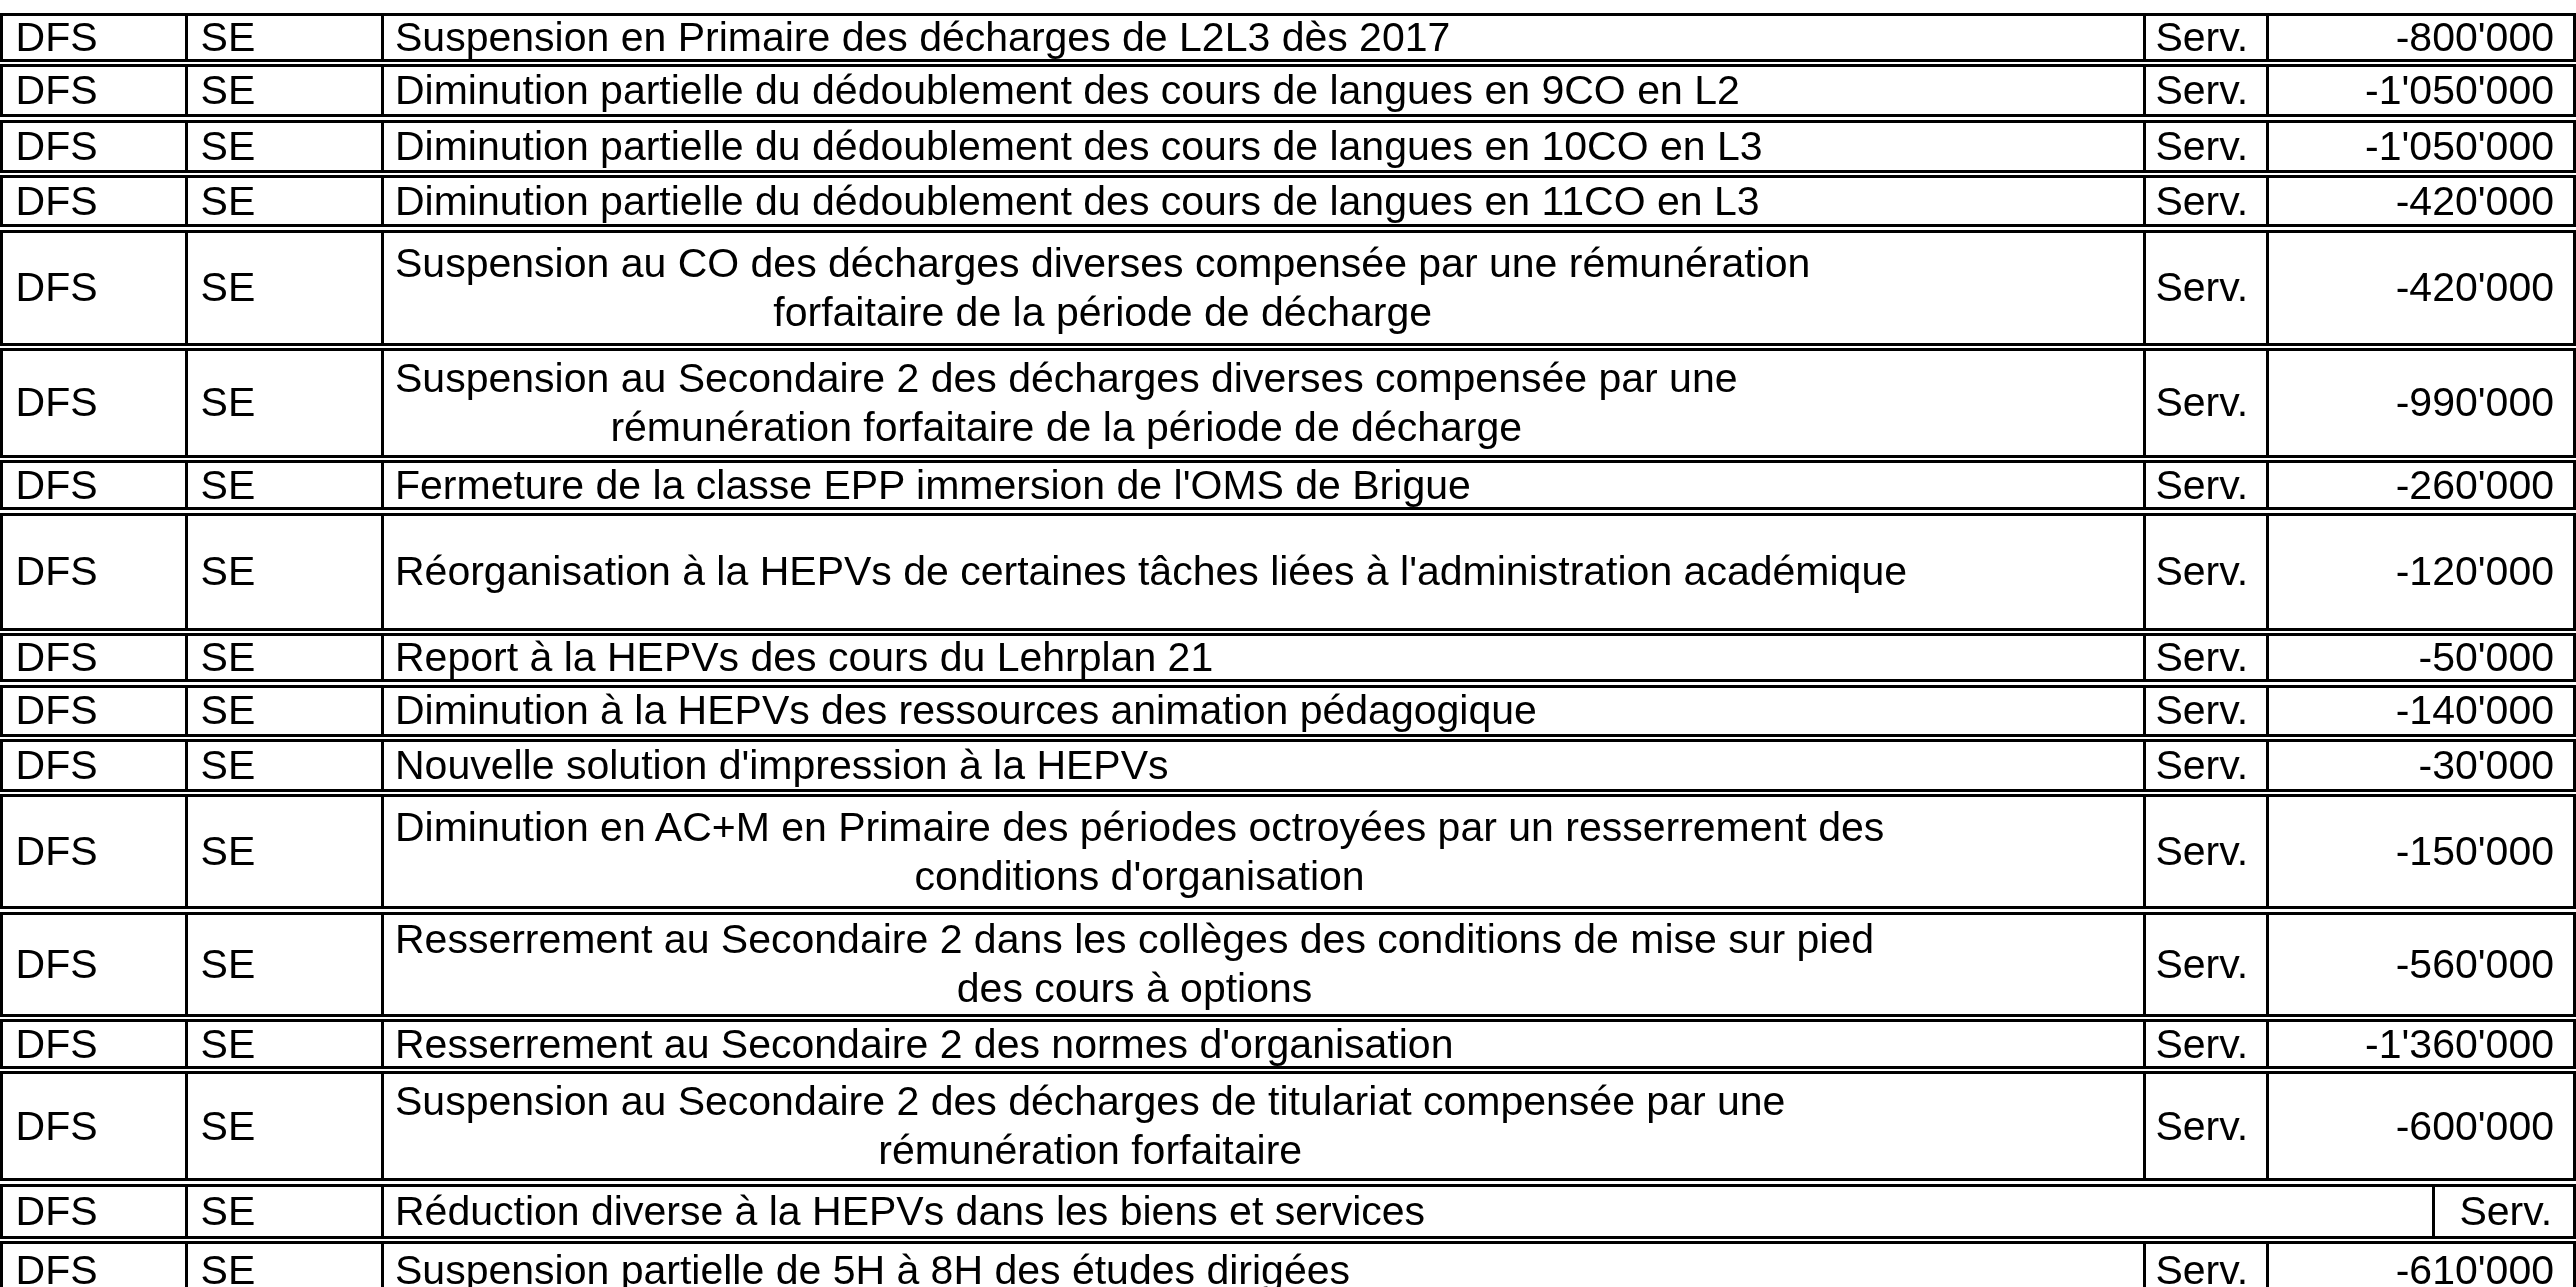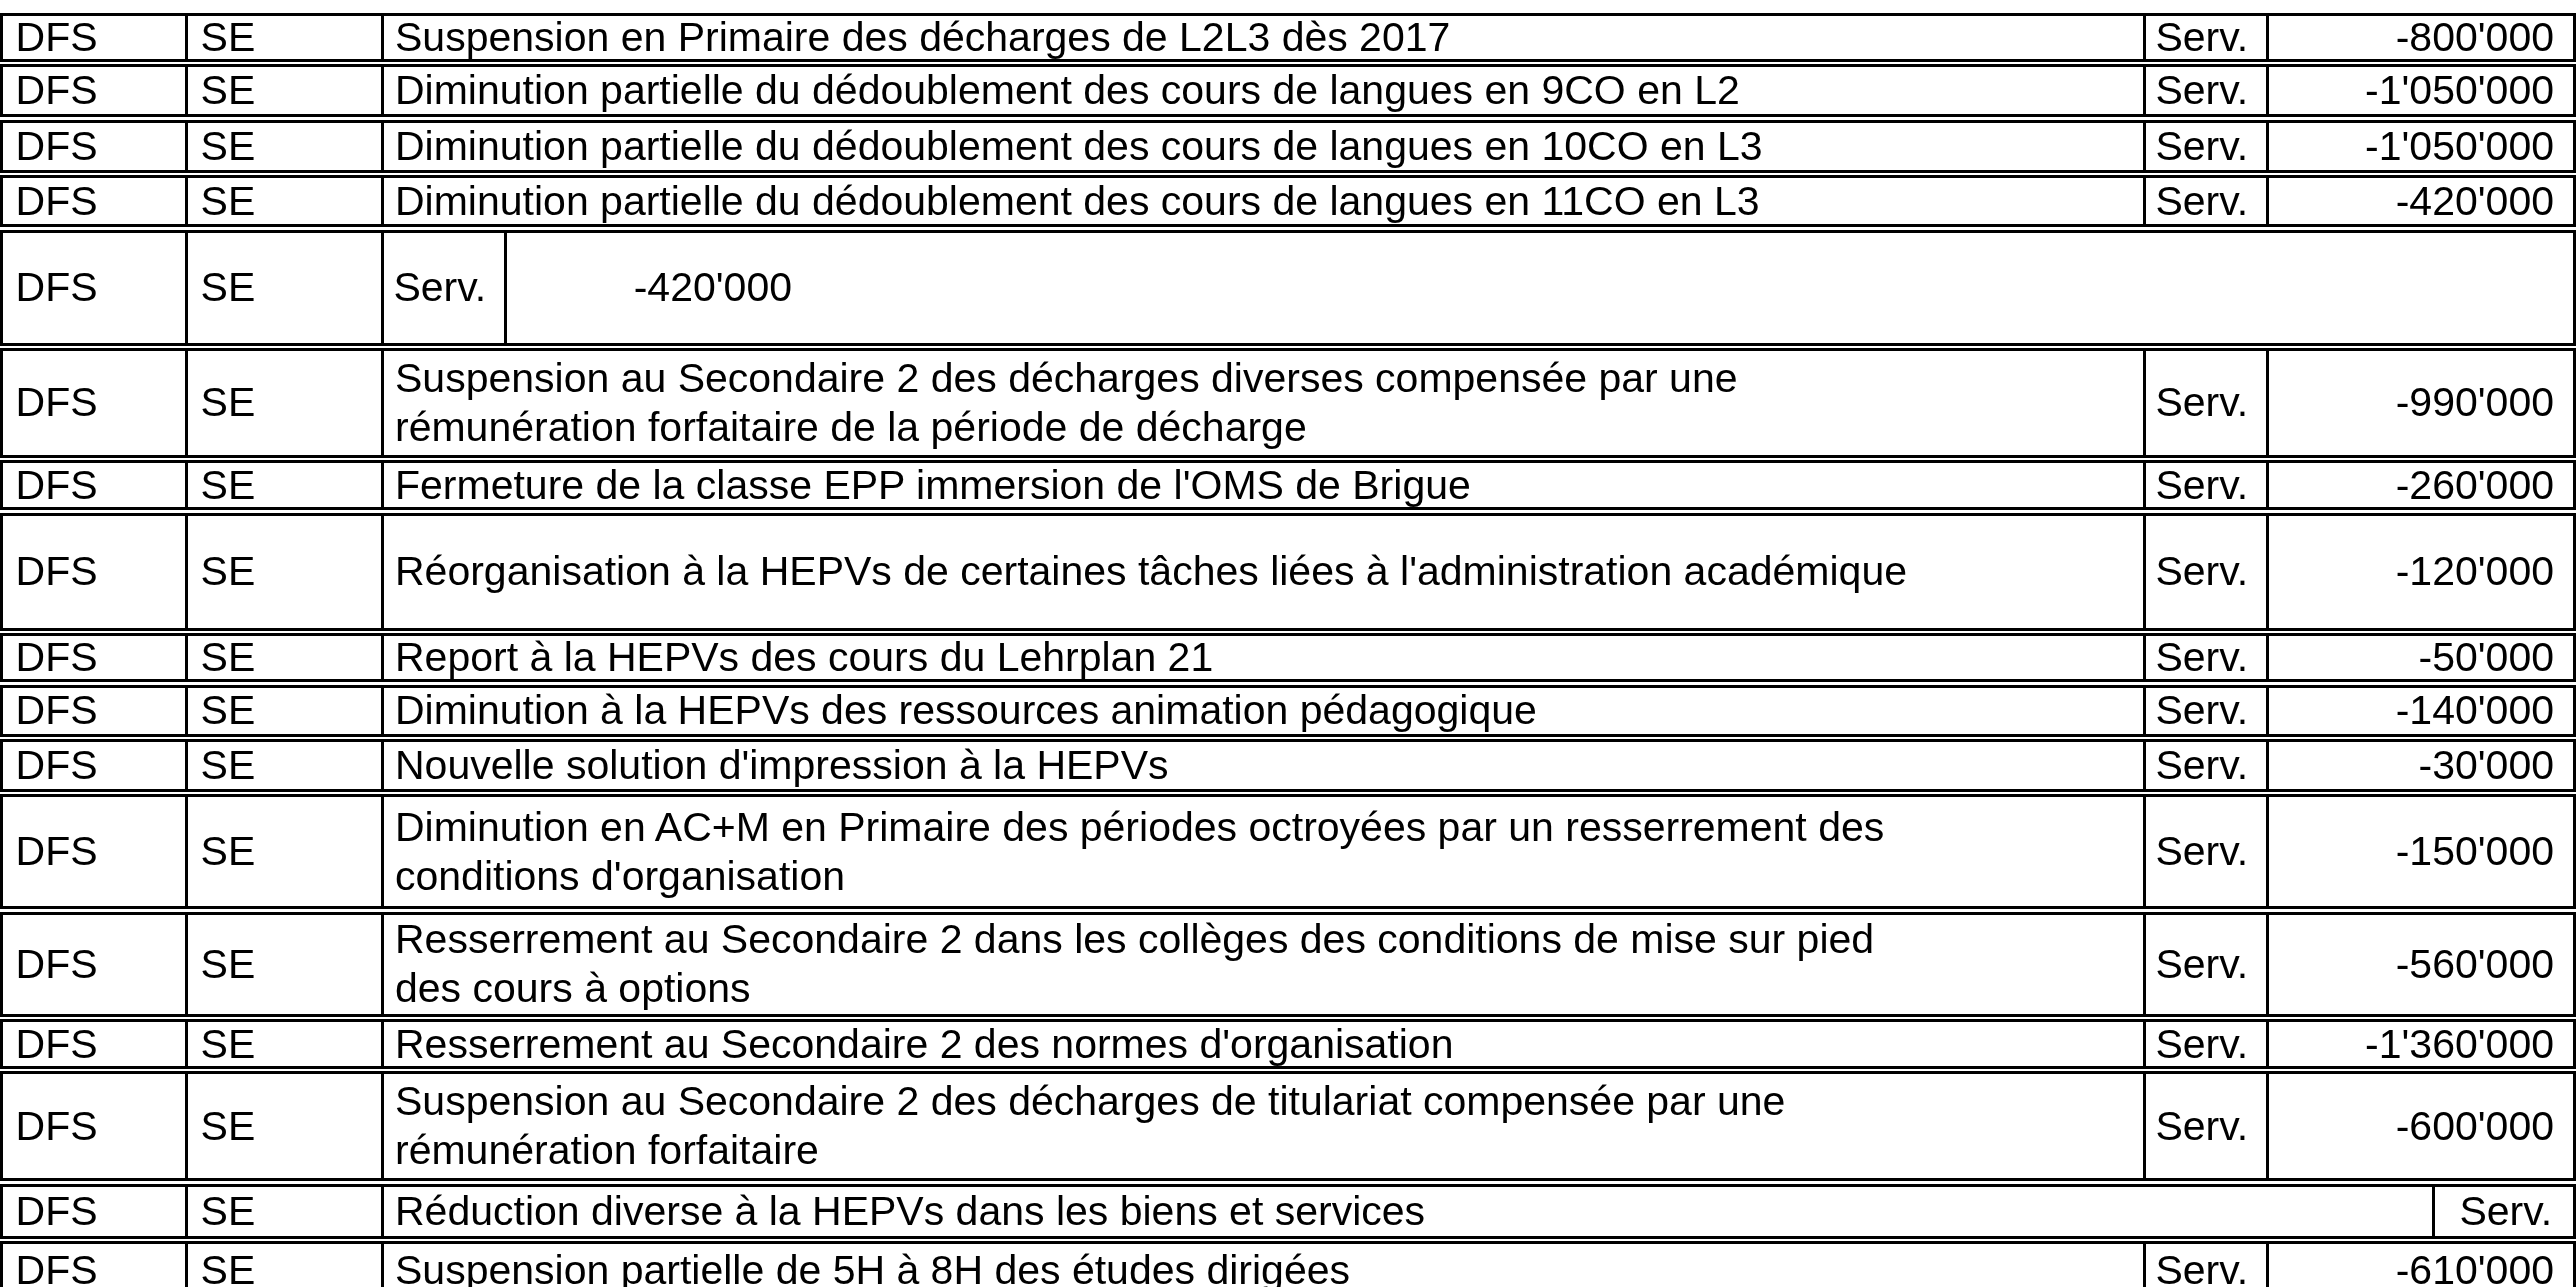--- a/index.html
+++ b/index.html
@@ -28,21 +28,21 @@
   .cell {
     display: flex;
     align-items: center;
     border-right: 3.1px solid #000;
     overflow: hidden;
   }
   .cell:last-child { border-right: none; margin-left: 15px; }
   .c-dept    { width: 185px;  padding-left: 12.6px; }
   .c-service { width: 196px;  padding-left: 12.6px; }
   .c-desc    { flex: 1;       padding-left: 11px; padding-right: 6.3px; }
-  .c-desc span { white-space: pre-line; }
+  .c-desc span { white-space: pre-line; text-align: center; }
   .c-type    { width: 123px;  padding-left: 9.4px; }
   .c-amount  { width: 289px;  justify-content: flex-end; padding-right: 19px; }
 </style>
 </head>
 <body>
 
 <div class="table">
   <div class="row" style="height: 49px;">
     <div class="cell c-dept">
       <span>DFS</span>
@@ -115,20 +115,24 @@
     </div>
   </div>
 
   <div class="row" style="height: 116px;">
     <div class="cell c-dept">
       <span>DFS</span>
     </div>
     <div class="cell c-service">
       <span>SE</span>
     </div>
+    <div class="cell c-desc">
+      <span>Suspension au CO des décharges diverses compensée par une rémunération
+forfaitaire de la période de décharge</span>
+    </div>
     <div class="cell c-type">
       <span>Serv.</span>
     </div>
     <div class="cell c-amount">
       <span>-420'000</span>
     </div>
   </div>
 
   <div class="row" style="height: 110px;">
     <div class="cell c-dept">

